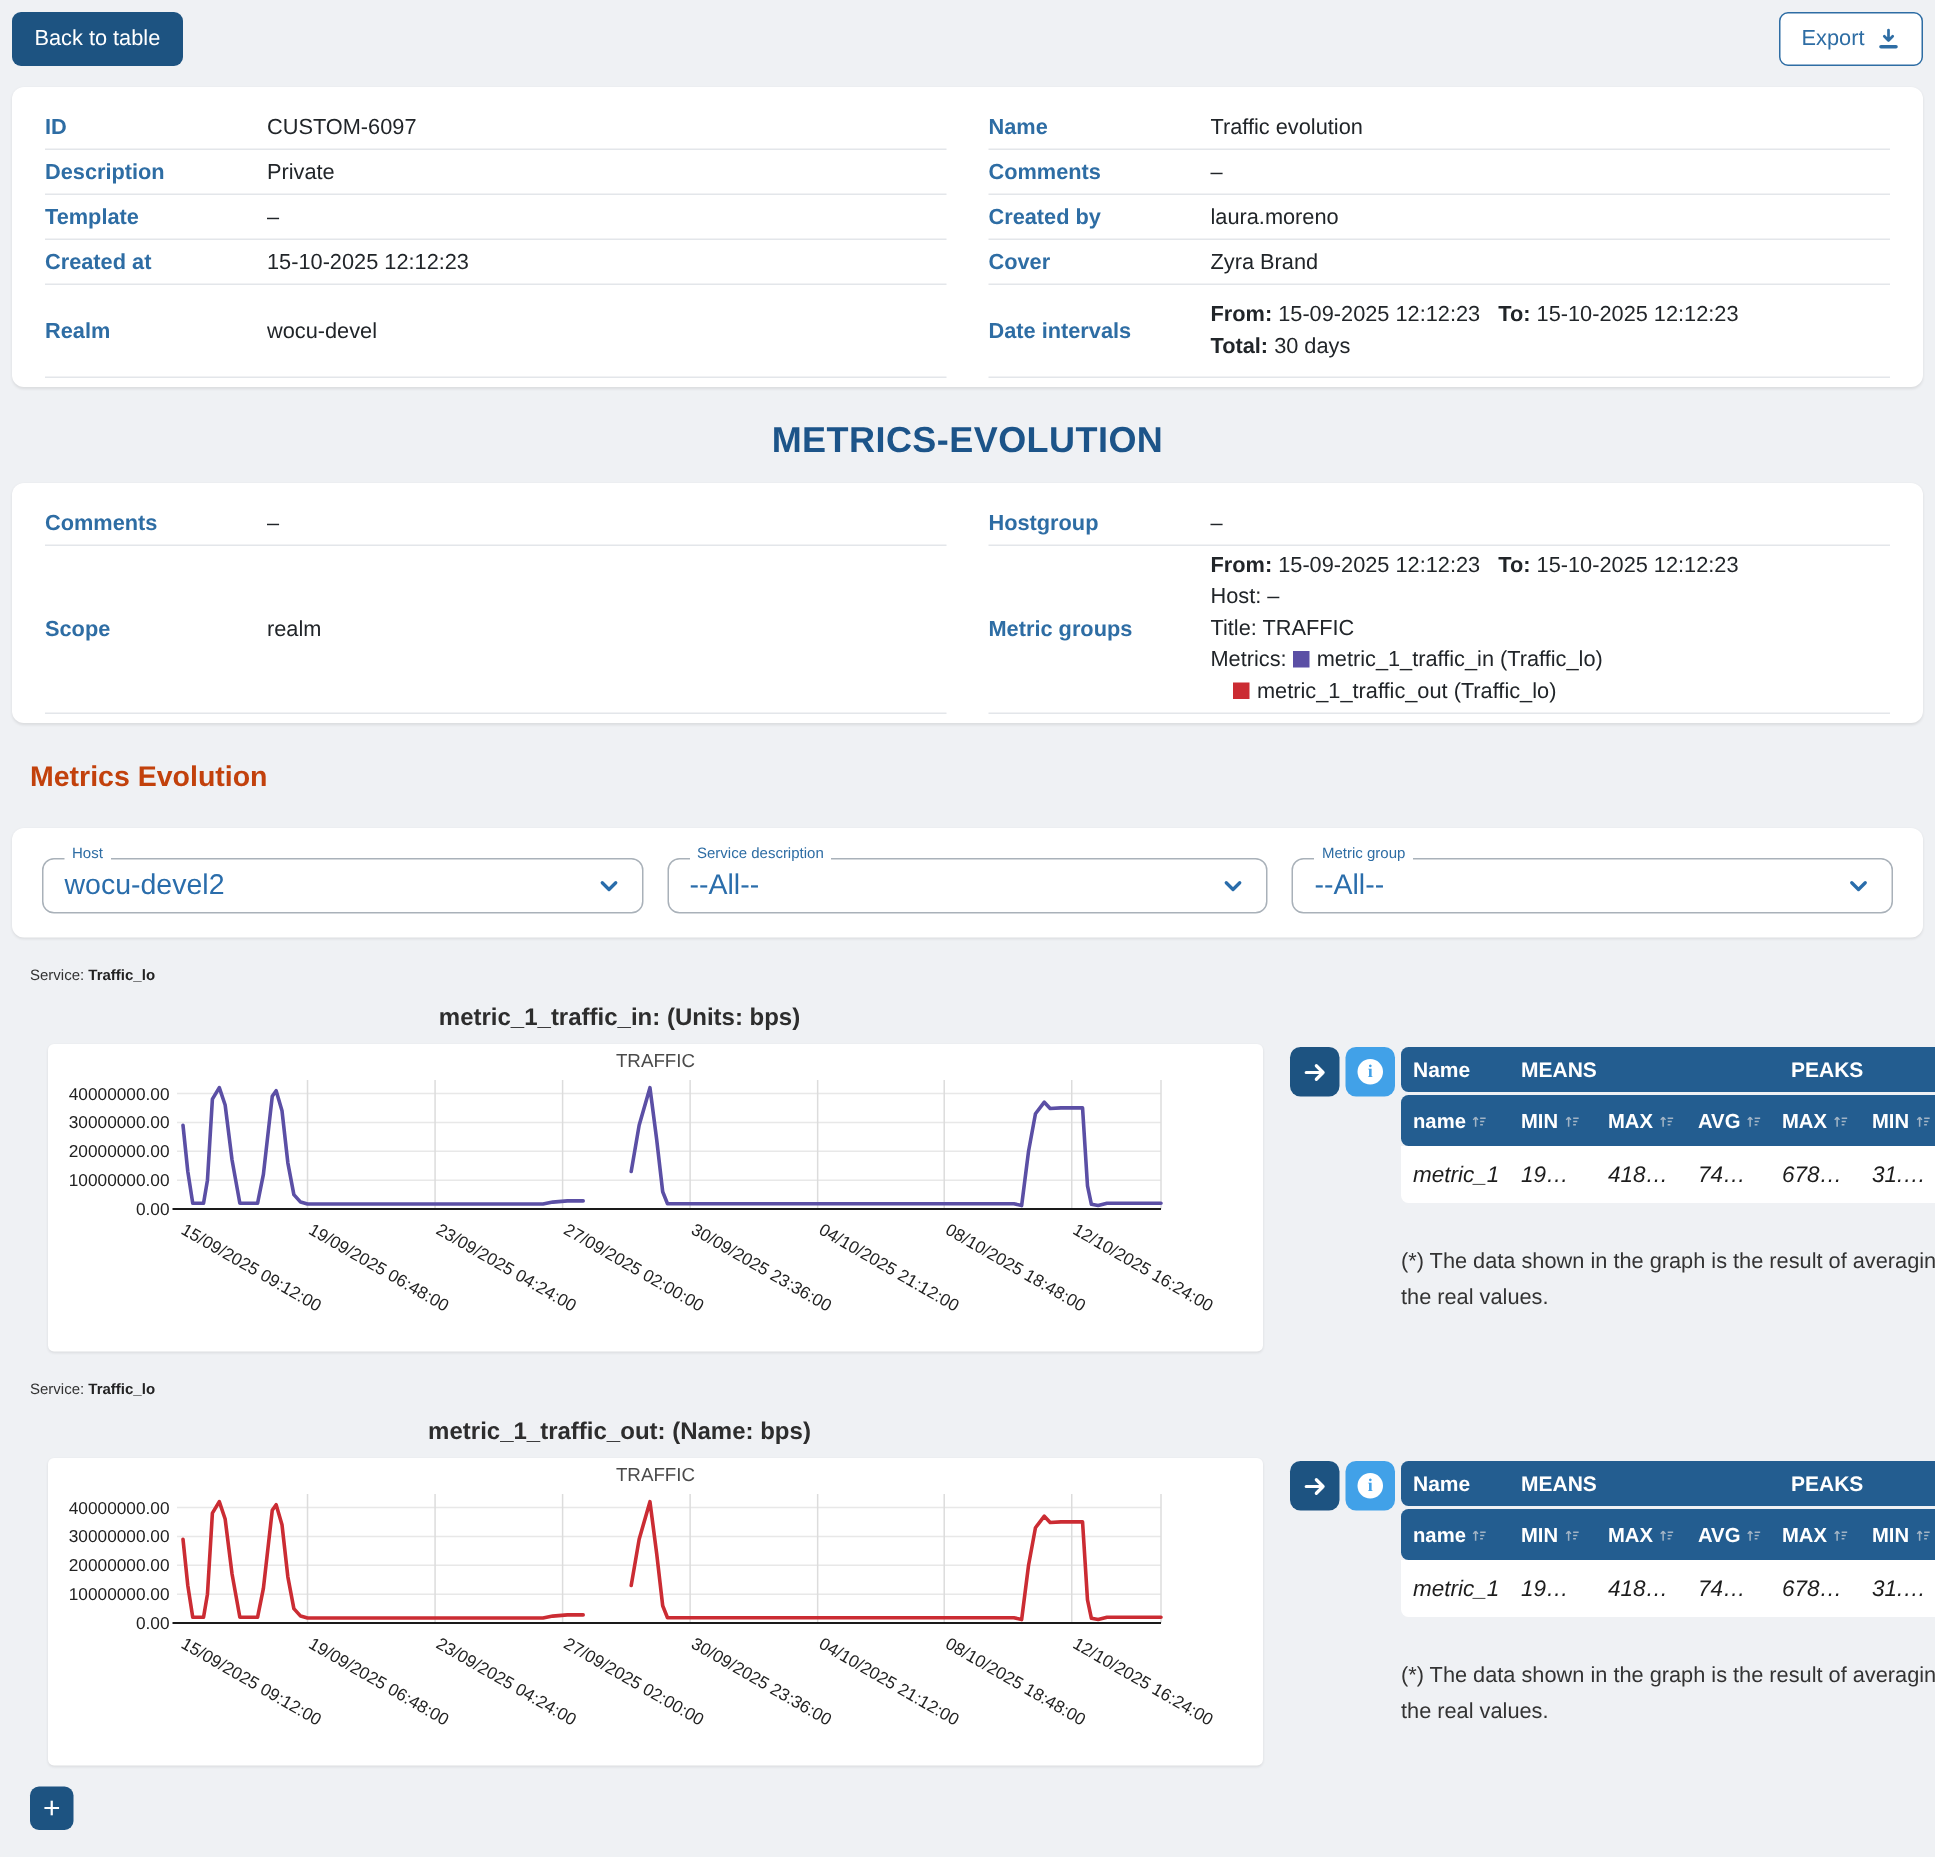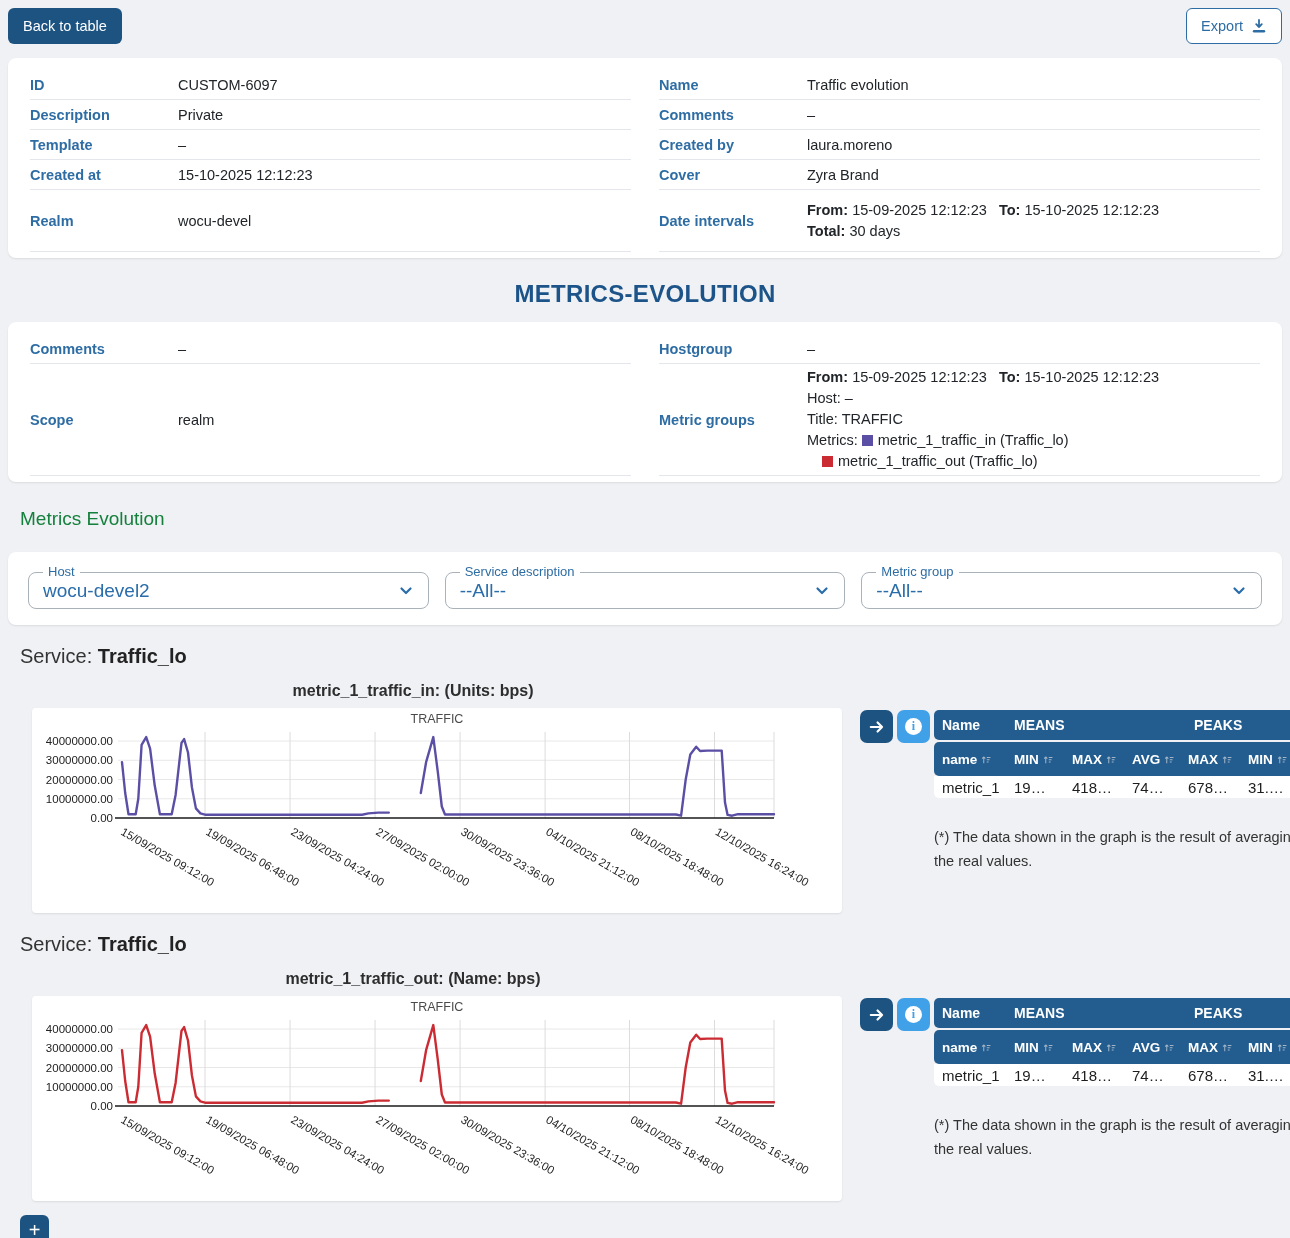--- a/index.html
+++ b/index.html
@@ -34,37 +34,37 @@
   .info-row.xtall { min-height:112px; }
   .info-label { width:148px; flex:0 0 148px; color:#2e6da4; font-weight:700; }
   .info-value { color:#212529; }
   .mini-b { font-weight:700; }
   .line { line-height:21px; }
   .swatch { display:inline-block; width:11px; height:11px; margin:0 5px -1px 0; }
   .metric-line2 { padding-left:15px; }
 
   
   .big-title { text-align:center; color:#1c5489; font-size:24px; font-weight:700; margin:22px 0 14px 0; letter-spacing:.3px; }
-  .me-title { color:#15803d; font-size:19px; font-weight:400; margin:26px 0 0 12px; }
+  .me-title { color:#c2410c; font-size:19px; font-weight:700; margin:26px 0 0 12px; }
 
   
   .filters-card { margin-top:22px; padding:20px 20px 16px 20px; display:flex; gap:16px; }
   .select {
     position:relative; border:1px solid #a9b1b9; border-radius:8px; height:37px;
     flex:1 1 0; display:flex; align-items:center; padding:0 14px; cursor:pointer; background:#fff;
   }
   .select-label {
     position:absolute; top:-9px; left:14px; background:#fff; padding:0 5px;
-    font-size:13px; color:#2e6da4;text-align:center;
+    font-size:10px; color:#2e6da4;text-align:center;
   }
   .select-value { color:#2a6dab; font-size:19px; flex:1; }
   .chev { width:16px; height:16px; flex:0 0 16px; }
 
   
-  .service-line { margin:20px 0 0 12px; font-size:20px; color:#333; }
+  .service-line { margin:20px 0 0 12px; font-size:10px; color:#333; }
   .service-line b { color:#222; }
   .chart-heading { width:810px; text-align:center; font-size:16px; font-weight:700; color:#2d2d2d; margin:14px 0 8px 0; }
   .block-row { display:flex; align-items:flex-start; gap:18px;padding-left:24px; }
   .chart-card { width:810px; height:205px; flex:0 0 810px; border-radius:4px; overflow:hidden; }
   .side { display:flex; align-items:flex-start; gap:4px; margin-top:2px; }
   .sq-btn {
     width:33px; height:33px; border:none; border-radius:7px; cursor:pointer;
     display:flex; align-items:center; justify-content:center; padding:0;
   }
   .sq-btn.dark { background:#1d5381; }
@@ -77,21 +77,21 @@
   
   .stats-wrap { width:362px; }
   .stats-grid { display:grid; grid-template-columns:72px 58px 60px 56px 60px 56px; }
   .sg-bar { background:#235d90; color:#fff; border-radius:5px; }
   .sg-bar.h1 { height:30px; align-items:center; font-weight:700; font-size:14px; }
   .sg-bar.h2 { height:34px; align-items:center; margin-top:2px; font-weight:700; font-size:13.5px; }
   .sg-cell { display:flex; align-items:center; padding-left:8px; gap:4px; height:100%; }
   .sg-cell.span3 { grid-column:2 / span 3; }
   .sg-cell.span2 { grid-column:5 / span 2; padding-left:14px; }
   .sg-body { background:#fff; border-radius:0 0 5px 5px; font-size:15px; color:#1d1d1d; }
-  .sg-body .sg-cell { height:22px; }
+  .sg-body .sg-cell { height:38px;font-style:italic; }
   .sort-ic { width:11px; height:11px; opacity:.85; }
   .stats-note { margin-top:28px; width:366px; color:#333; font-size:14.5px; line-height:1.65; }
 
   
   .add-btn {
     margin:14px 0 0 12px; width:29px; height:29px; background:#1d5381; color:#fff;
     border:none; border-radius:6px; font-size:20px; line-height:26px; cursor:pointer;
   }
 
   svg text { font-family:"Liberation Sans", sans-serif; }

